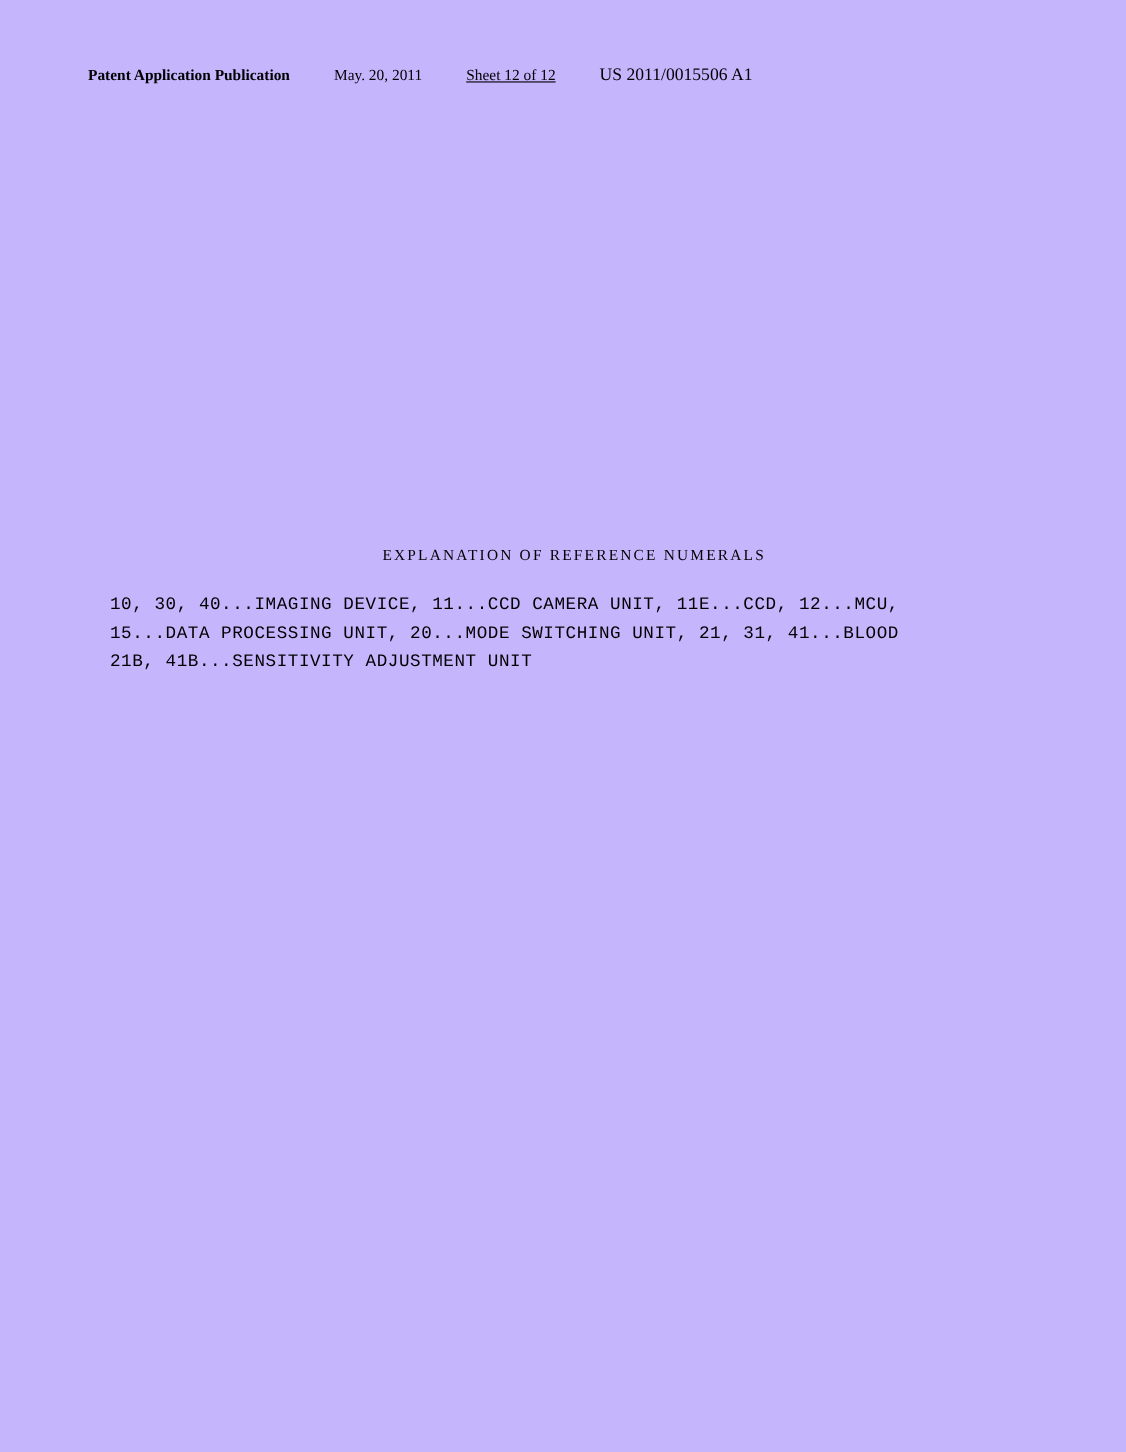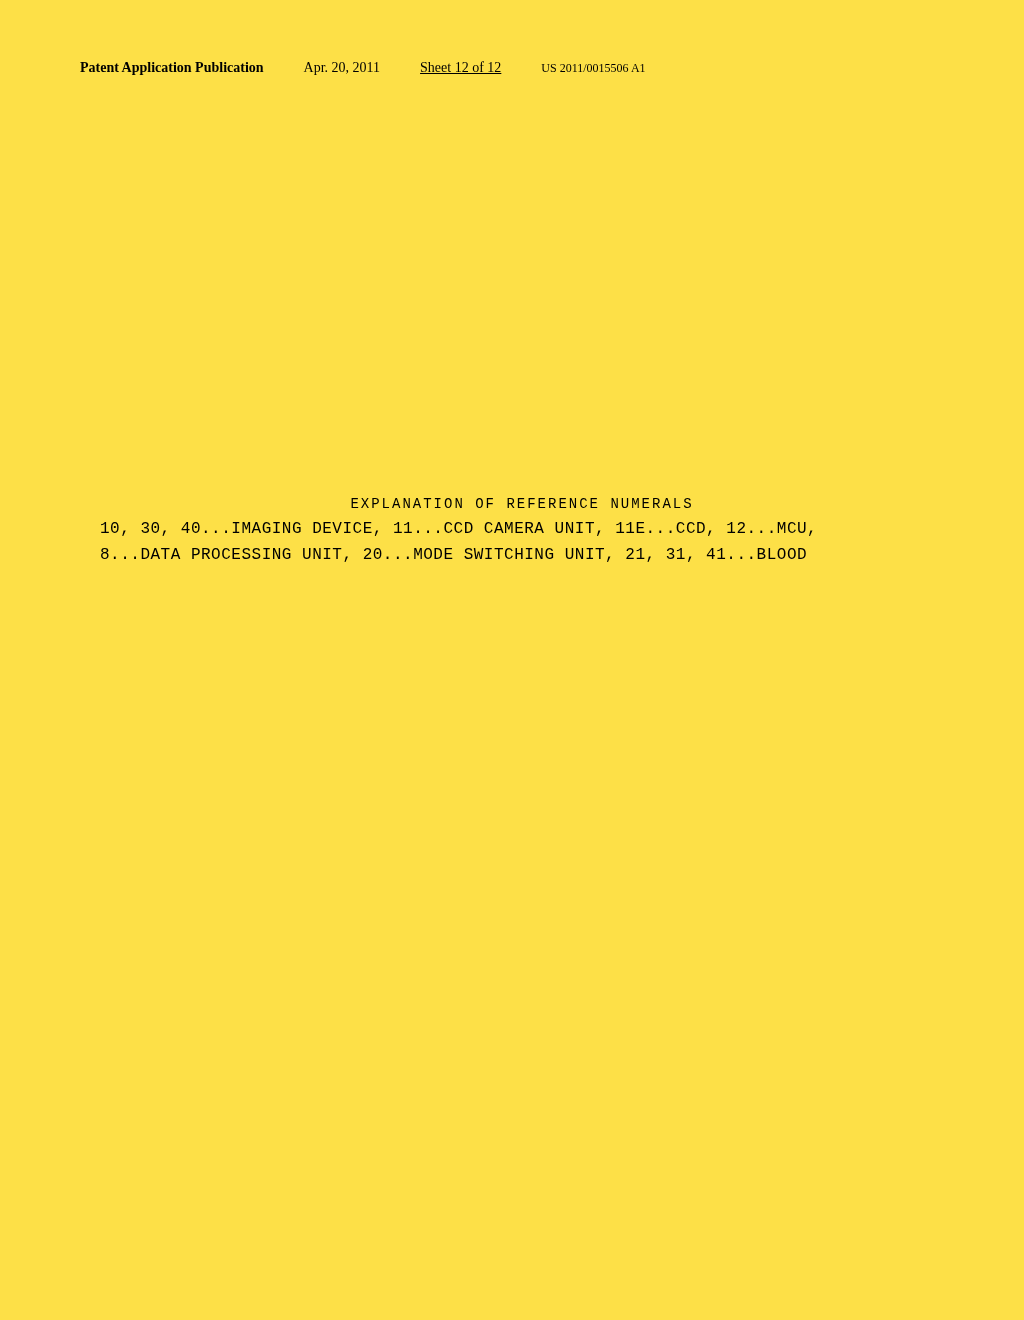--- a/index.html
+++ b/index.html
@@ -12,21 +12,21 @@
       background: #ffffff;
       width: 1024px;
       min-height: 1320px;
       font-family: 'Courier New', Courier, monospace;
       position: relative;
     }
 
     .page-container {
       width: 1024px;
       min-height: 1320px;
-      background: #fde047;
+      background: #c4b5fd;
       padding: 60px 80px;
       position: relative;
     }
 
     .header {
       display: flex;
       flex-direction: row;
       align-items: baseline;
       gap: 40px;
       margin-bottom: 0;
@@ -44,62 +44,63 @@
       font-family: 'Times New Roman', Times, serif;
     }
 
     .header-sheet {
       font-size: 14px;
       font-family: 'Times New Roman', Times, serif;
       text-decoration: underline;
     }
 
     .header-patent-num {
-      font-size: 12px;
+      font-size: 16px;
       font-family: 'Times New Roman', Times, serif;
       text-align: right;
     }
 
     .content-area {
       margin-top: 420px;
       padding-left: 20px;
     }
 
     .section-title {
       font-size: 14px;
-      font-family: Liberation Mono, monospace;
+      font-family: Liberation Serif, serif;
       text-align: center;
       letter-spacing: 2px;
-      margin-bottom: 5px;
+      margin-bottom: 24px;
       font-weight: normal;
     }
 
     .reference-text {
       font-size: 16px;
       font-family: 'Courier New', Courier, monospace;
       line-height: 1.6;
       letter-spacing: 0.5px;
     }
   </style>
 </head>
 <body>
 
 <div class="page-container">
 
   <div class="header">
     <span class="header-publication">Patent Application Publication</span>
-    <span class="header-date">Apr. 20, 2011</span>
+    <span class="header-date">May. 20, 2011</span>
     <span class="header-sheet">Sheet 12 of 12</span>
     <span class="header-patent-num">US 2011/0015506 A1</span>
   </div>
 
   <div class="content-area">
 
     <div class="section-title">EXPLANATION OF REFERENCE NUMERALS</div>
 
     <div class="reference-text">
       <div>10, 30, 40...IMAGING DEVICE, 11...CCD CAMERA UNIT, 11E...CCD, 12...MCU,</div>
-      <div>8...DATA PROCESSING UNIT, 20...MODE SWITCHING UNIT, 21, 31, 41...BLOOD</div>
+      <div>15...DATA PROCESSING UNIT, 20...MODE SWITCHING UNIT, 21, 31, 41...BLOOD</div>
+      <div>21B, 41B...SENSITIVITY ADJUSTMENT UNIT</div>
     </div>
 
   </div>
 
 </div>
 
 </body></html>

